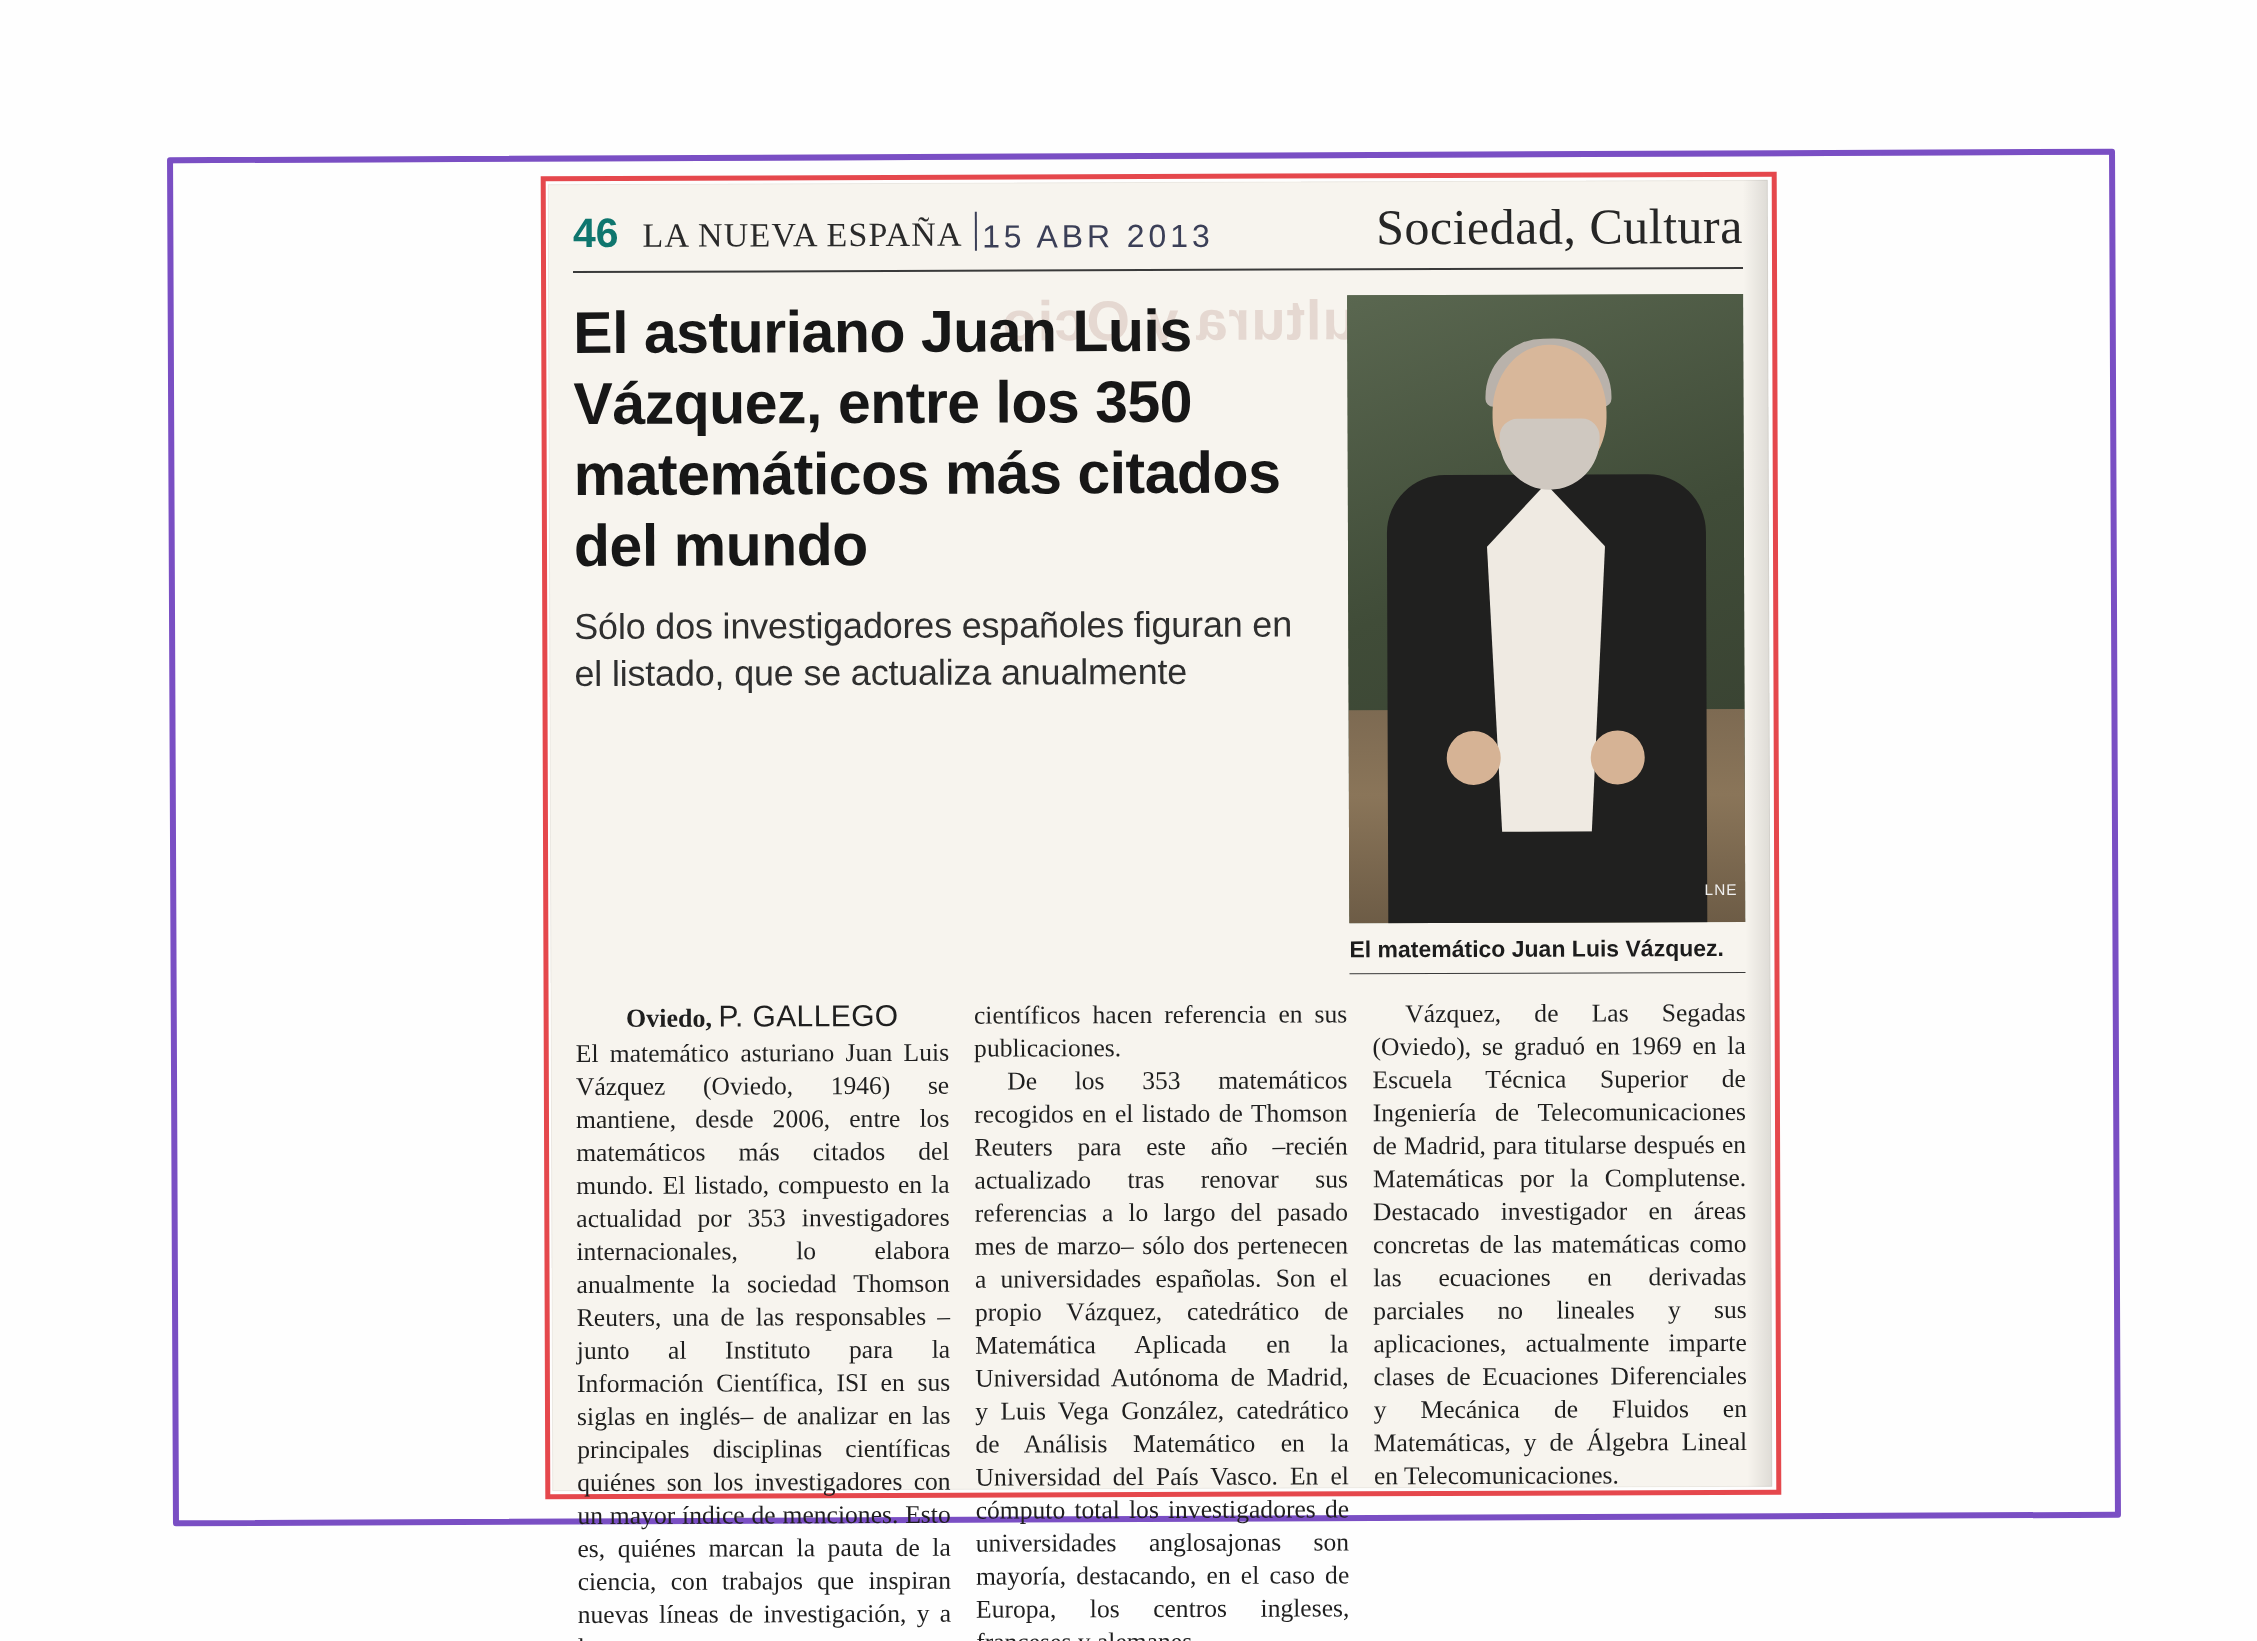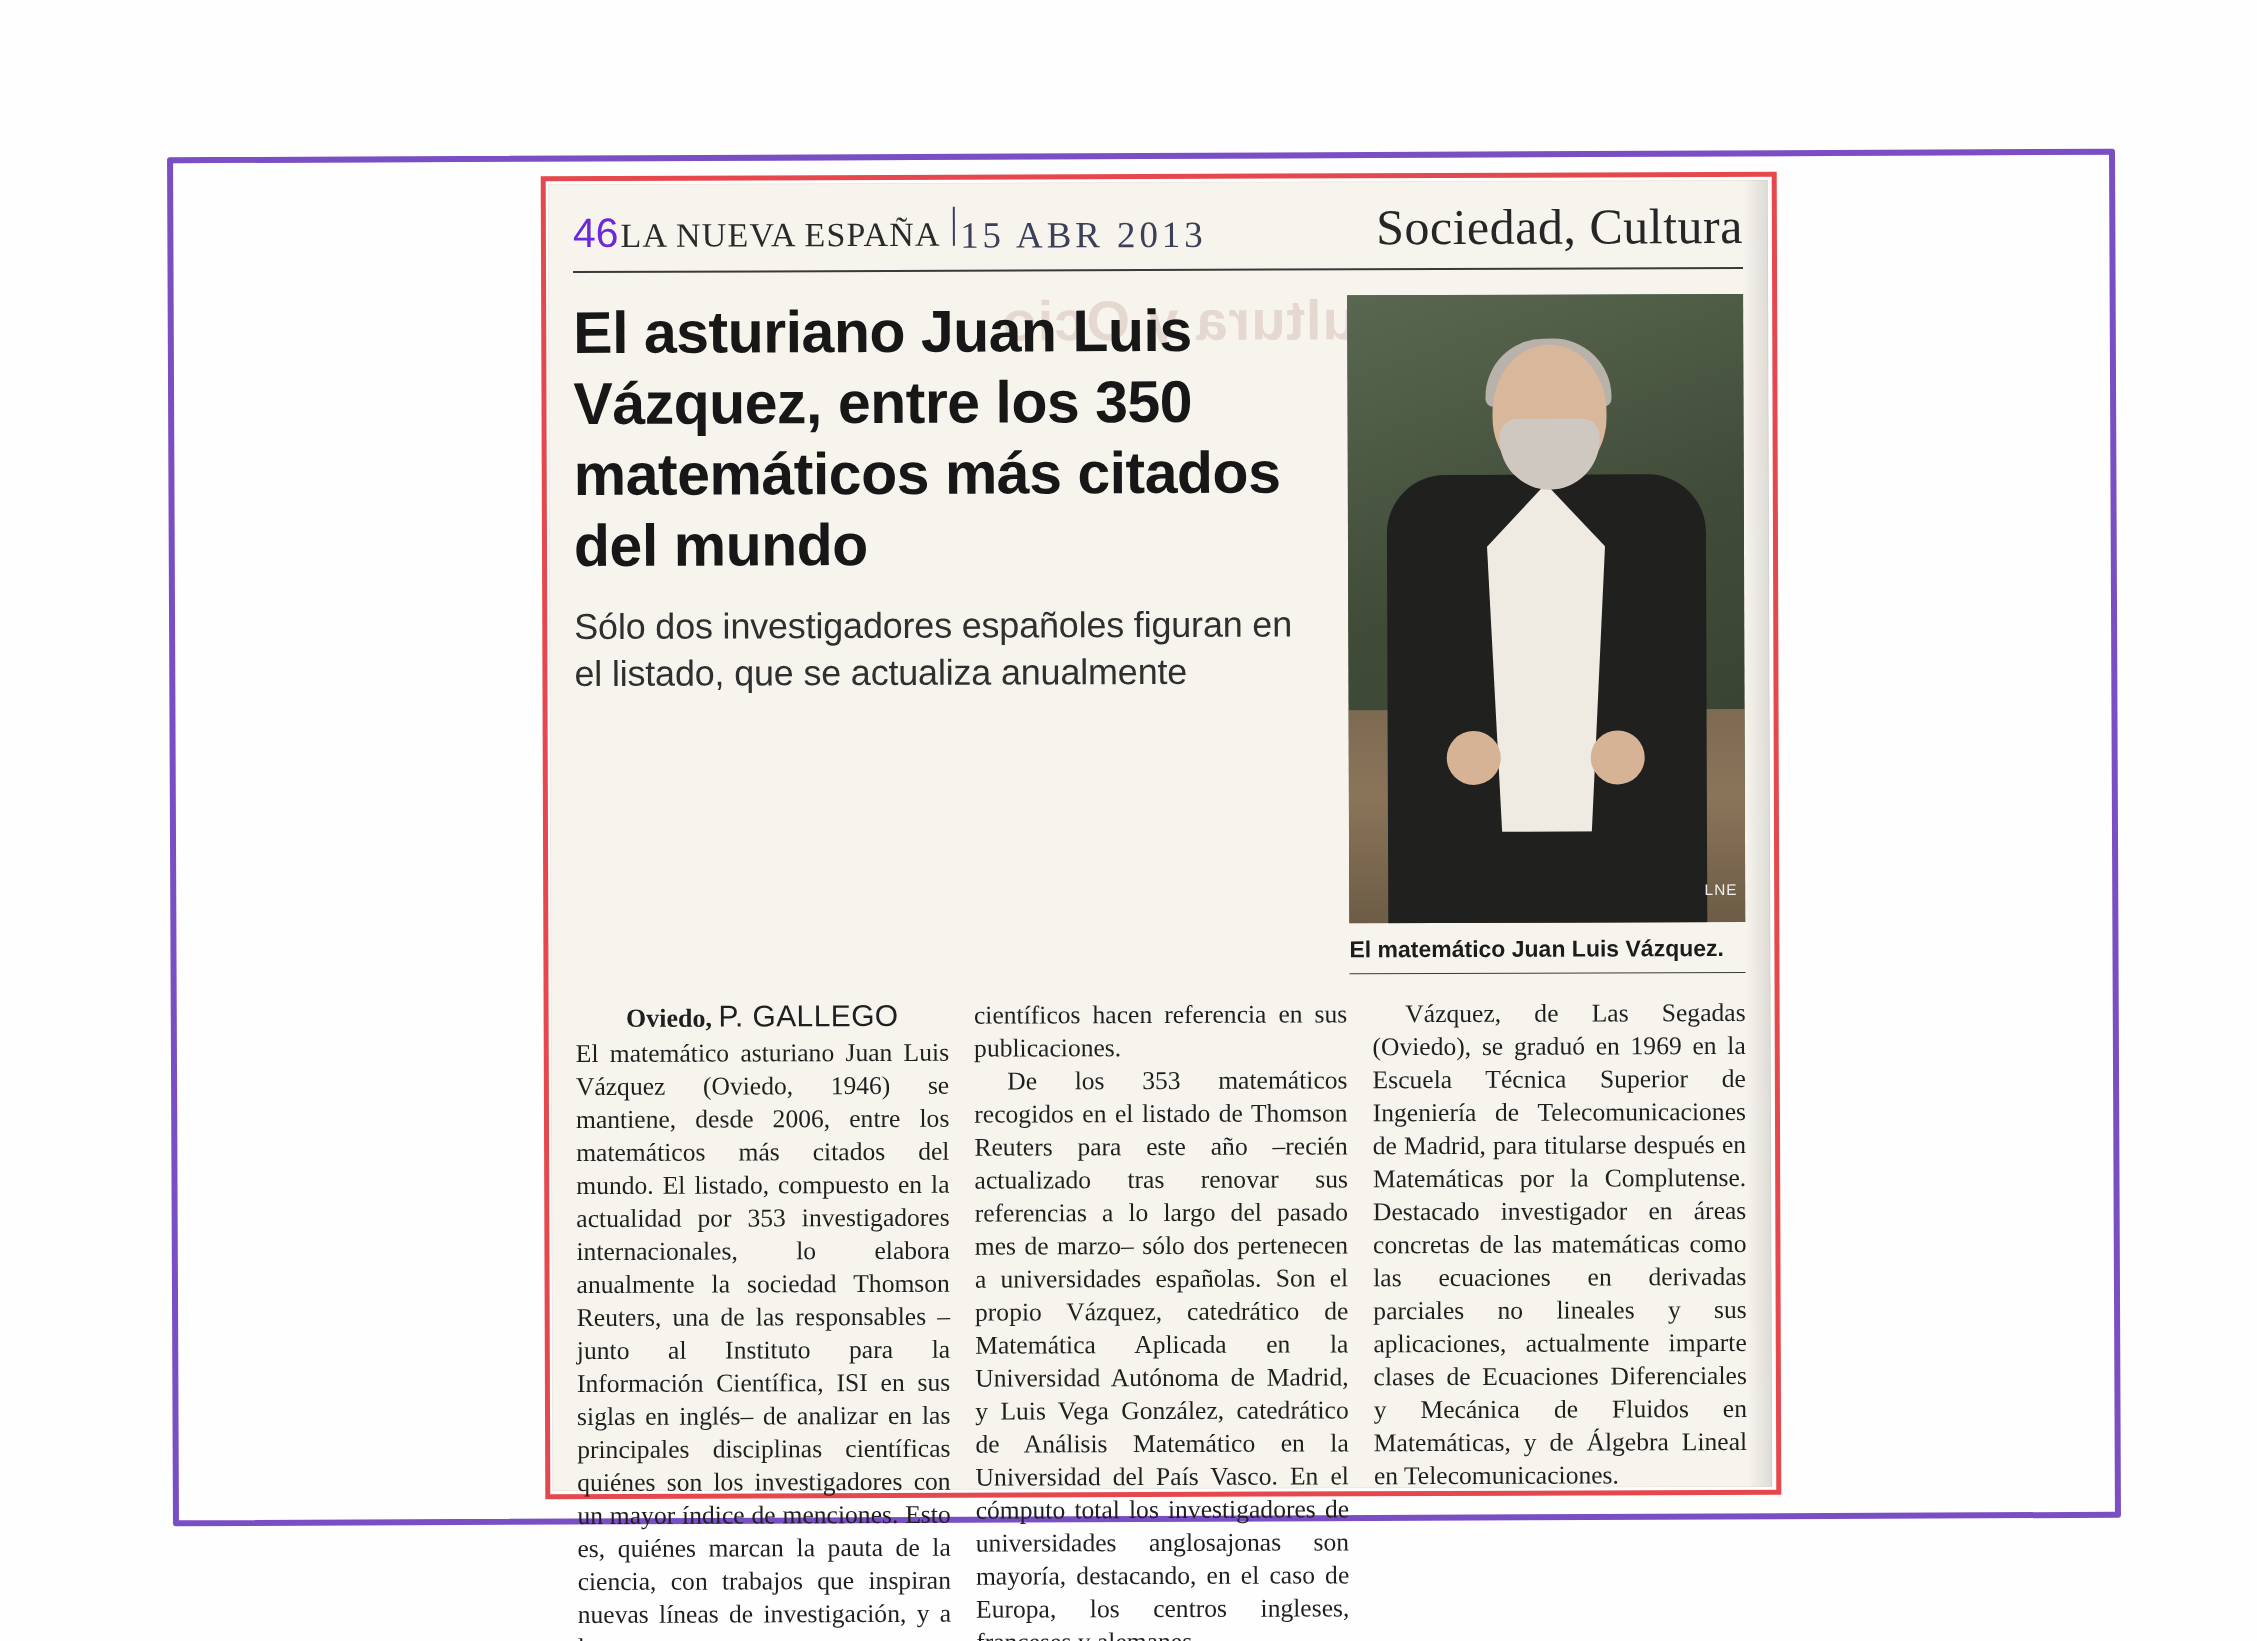--- a/index.html
+++ b/index.html
@@ -93,35 +93,35 @@
 
   
   .masthead {
     position: relative;
     display: flex;
     align-items: baseline;
     height: 64px;
   }
   .page-number {
     font-family: "Liberation Sans", sans-serif;
-    font-weight: normal;
+    font-weight: bold;
     font-size: 41px;
-    color: #6d28d9;
-    margin-right: 2px;
+    color: #0f766e;
+    margin-right: 24px;
   }
   .paper-name {
     font-family: "Liberation Serif", serif;
     font-size: 34px;
     letter-spacing: 1.2px;
     color: #2a2a2a;
     margin-right: 19.3px;
   }
   .date-stamp {
-    font-family: Liberation Serif, serif;
-    font-size: 37px;
+    font-family: Liberation Sans, sans-serif;
+    font-size: 32px;
     letter-spacing: 3.9px;
     color: #3b3f57;
     position: relative;
     top: 1.9px;
   }
   .date-stamp::before {
     content: "";
     position: absolute;
     left: -7.7px; top: -7.7px;
     width: 5.8px; height: 39px;

